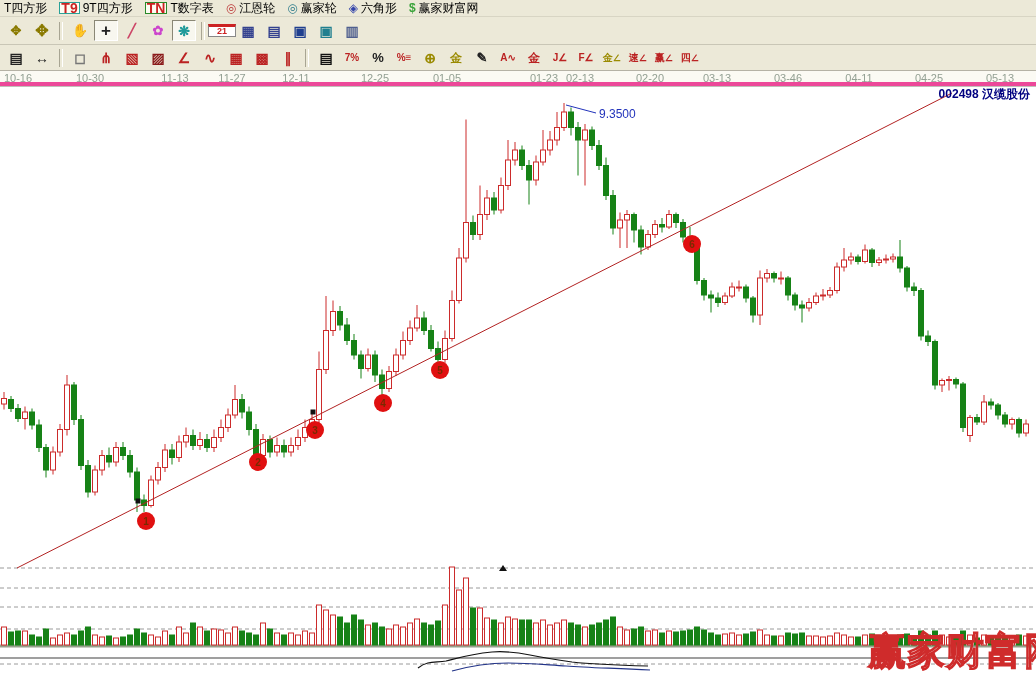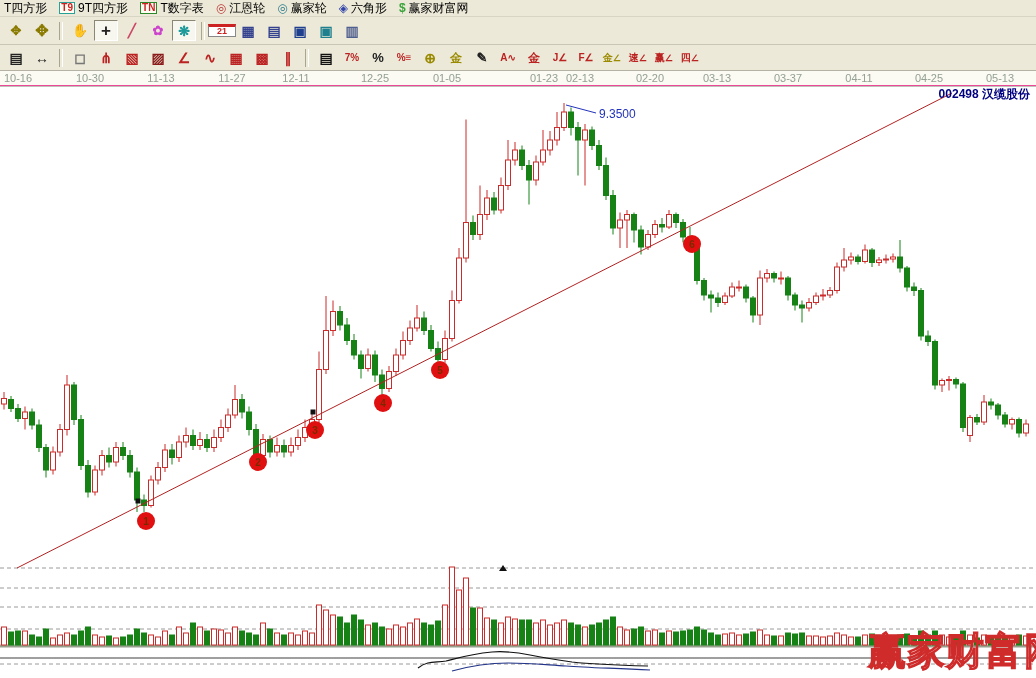--- a/index.html
+++ b/index.html
@@ -1,33 +1,33 @@
 <!DOCTYPE html>
 <html><head>
 <meta charset="utf-8">
 <style>
   html,body{margin:0;padding:0;width:1036px;height:678px;overflow:hidden;
     font-family:"Liberation Sans","DejaVu Sans",sans-serif;background:#fff;position:relative;}
   .menubar{height:17px;background:#ece9d8;display:flex;align-items:center;
     font-size:12px;color:#000;padding-left:1px;border-bottom:1px solid #d8d5c4;box-sizing:border-box;}
   .menu-item{display:flex;align-items:center;gap:3px;padding:0 9px 0 3px;height:16px;cursor:default;white-space:nowrap;}
-  .badge{font-size:10px;font-weight:bold;line-height:10px;padding:0 1px;background:#fdfdf3;}
+  .badge{font-size:14px;font-weight:bold;line-height:10px;padding:0 1px;background:#fdfdf3;}
   .badge-t9{border:1px solid #2aa198;color:#cc2222;}
   .badge-tn{border:1px solid #2a8a2a;color:#cc2222;text-align:right;}
   .mi{font-size:12px;line-height:12px;font-weight:bold;}
   .toolbar{background:#ece9d8;display:flex;align-items:center;padding-left:3px;box-sizing:border-box;}
   .tb1{height:28px;border-bottom:1px solid #c9c6b6;}
   .tb2{height:26px;border-bottom:1px solid #b5b2a5;}
   .tb-btn{width:24px;height:21px;display:flex;align-items:center;justify-content:center;
     border:1px solid transparent;margin:0 1px;background:transparent;cursor:default;box-sizing:border-box;padding:0;}
   .tb-btn.pressed{border:1px solid #8a8775;border-right-color:#fff;border-bottom-color:#fff;background:#f8f7ef;}
   .tb-sep{width:2px;height:18px;border-left:1px solid #a8a593;border-right:1px solid #fff;margin:0 4px;}
   .cal-box{border:1px solid #888;border-top:3px solid #cc2222;background:#fff;font-size:8px;
     font-weight:bold;color:#cc2222;padding:0 8px;line-height:9px;}
-  .dateaxis{position:relative;height:15px;background:#fbfaf3;border-bottom:1px solid #ec4899;
+  .dateaxis{position:relative;height:15px;background:#fbfaf3;border-bottom:4px solid #ec4899;
     font-size:11px;color:#93a093;box-sizing:border-box;}
   .date-label{position:absolute;top:1px;transform:translateX(-50%);white-space:nowrap;}
   .chart-wrap{position:absolute;top:86px;left:0;width:1036px;height:592px;background:#fff;}
   svg text{font-family:"Liberation Sans","DejaVu Sans",sans-serif;}
 </style>
 </head>
 <body>
 
 <div class="menubar">
     <span class="menu-item">
@@ -179,30 +179,30 @@
     <button class="tb-btn">
       <span style="color: rgb(187, 34, 34); font-size: 10px; line-height: 1; font-weight: bold;">赢∠</span>
     </button>
     <button class="tb-btn">
       <span style="color: rgb(187, 34, 34); font-size: 10px; line-height: 1; font-weight: bold;">四∠</span>
     </button>
   </div>
 <div class="dateaxis">
     <span class="date-label" style="left: 18px;">10-16</span>
     <span class="date-label" style="left: 90px;">10-30</span>
-    <span class="date-label" style="left: 161px;">11-13</span>
+    <span class="date-label" style="left: 175px;">11-13</span>
     <span class="date-label" style="left: 232px;">11-27</span>
     <span class="date-label" style="left: 296px;">12-11</span>
     <span class="date-label" style="left: 375px;">12-25</span>
     <span class="date-label" style="left: 447px;">01-05</span>
     <span class="date-label" style="left: 508px; margin-left: 36px;">01-23</span>
     <span class="date-label" style="left: 580px;">02-13</span>
     <span class="date-label" style="left: 650px;">02-20</span>
     <span class="date-label" style="left: 717px;">03-13</span>
-    <span class="date-label" style="left: 788px;">03-37</span>
+    <span class="date-label" style="left: 788px;">03-46</span>
     <span class="date-label" style="left: 859px;">04-11</span>
     <span class="date-label" style="left: 929px;">04-25</span>
     <span class="date-label" style="left: 1000px; text-align: right;">05-13</span>
   </div>
 <div class="chart-wrap">
   <svg id="chartsvg" width="1036" height="592" xmlns="http://www.w3.org/2000/svg">
       <line x1="0" y1="0.5" x2="1036" y2="0.5" stroke="#c0c0b8" stroke-width="1"></line>
       <g>
         <line x1="0" y1="482" x2="1036" y2="482" stroke="#9a9a9a" stroke-width="1" stroke-dasharray="4 3"></line>
         <line x1="0" y1="502" x2="1036" y2="502" stroke="#9a9a9a" stroke-width="1" stroke-dasharray="4 3"></line>

